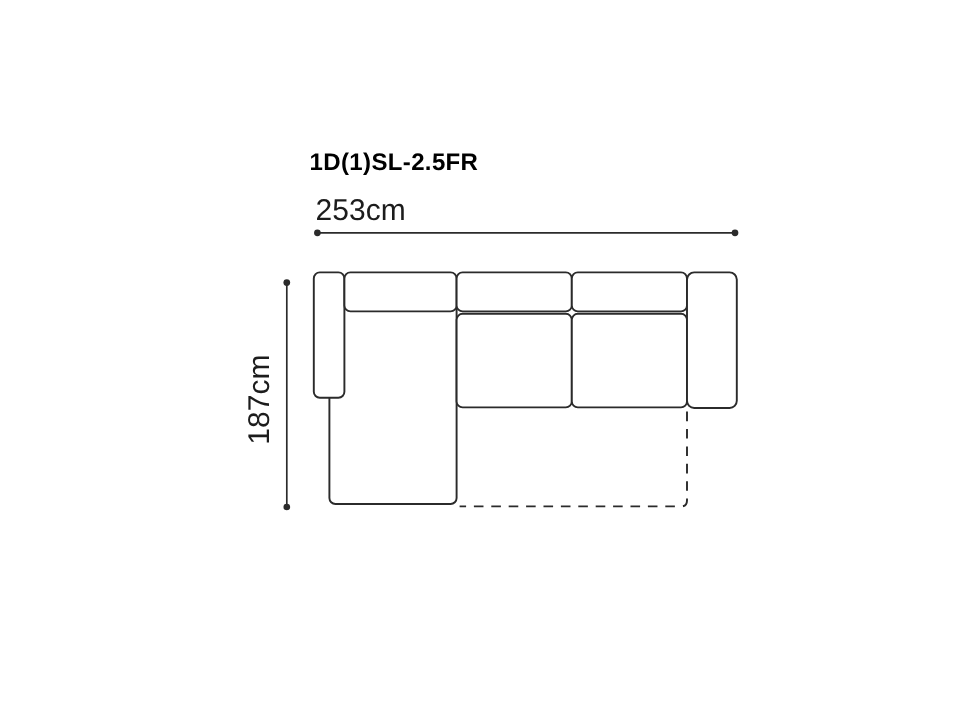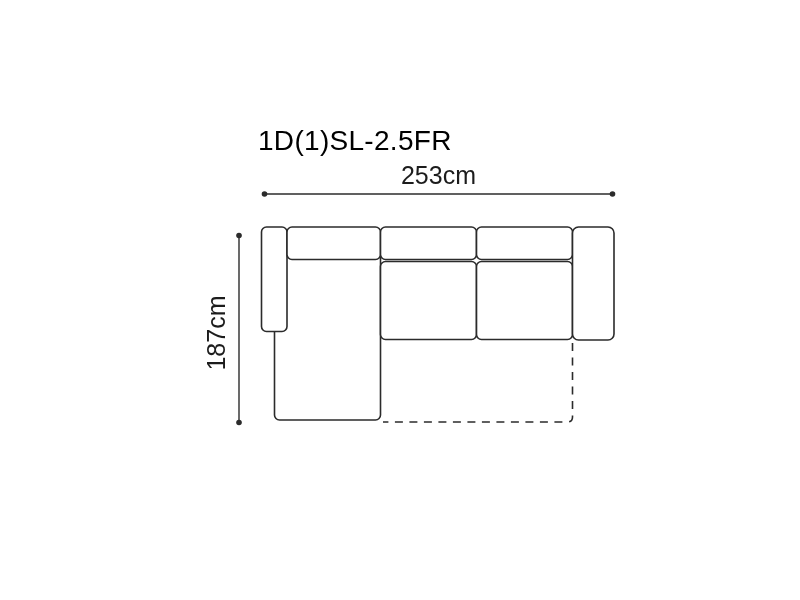--- a/index.html
+++ b/index.html
@@ -20,31 +20,30 @@
     background: var(--bg-color);
   }
   .diagram-svg {
     position: absolute;
     left: 0; top: 0;
     width: 800px; height: 600px;
   }
   .model-title {
     position: absolute;
     left: 258px; top: 125px;
-    font-size: 28px;
-    font-weight: 400;
+    font-size: 20px;
+    font-weight: 700;
     letter-spacing: 0.3px;
     color: #000000;
     white-space: nowrap;
   }
   .width-label {
     position: absolute;
     left: 263px; top: 161px;
     width: 351px;
-    text-align: center;
     font-size: 25px;
     font-weight: 400;
     color: var(--text-color);
     white-space: nowrap;
   }
   .depth-label {
     position: absolute;
     left: 116px; top: 320px;
     width: 200px; height: 26px;
     line-height: 26px;

